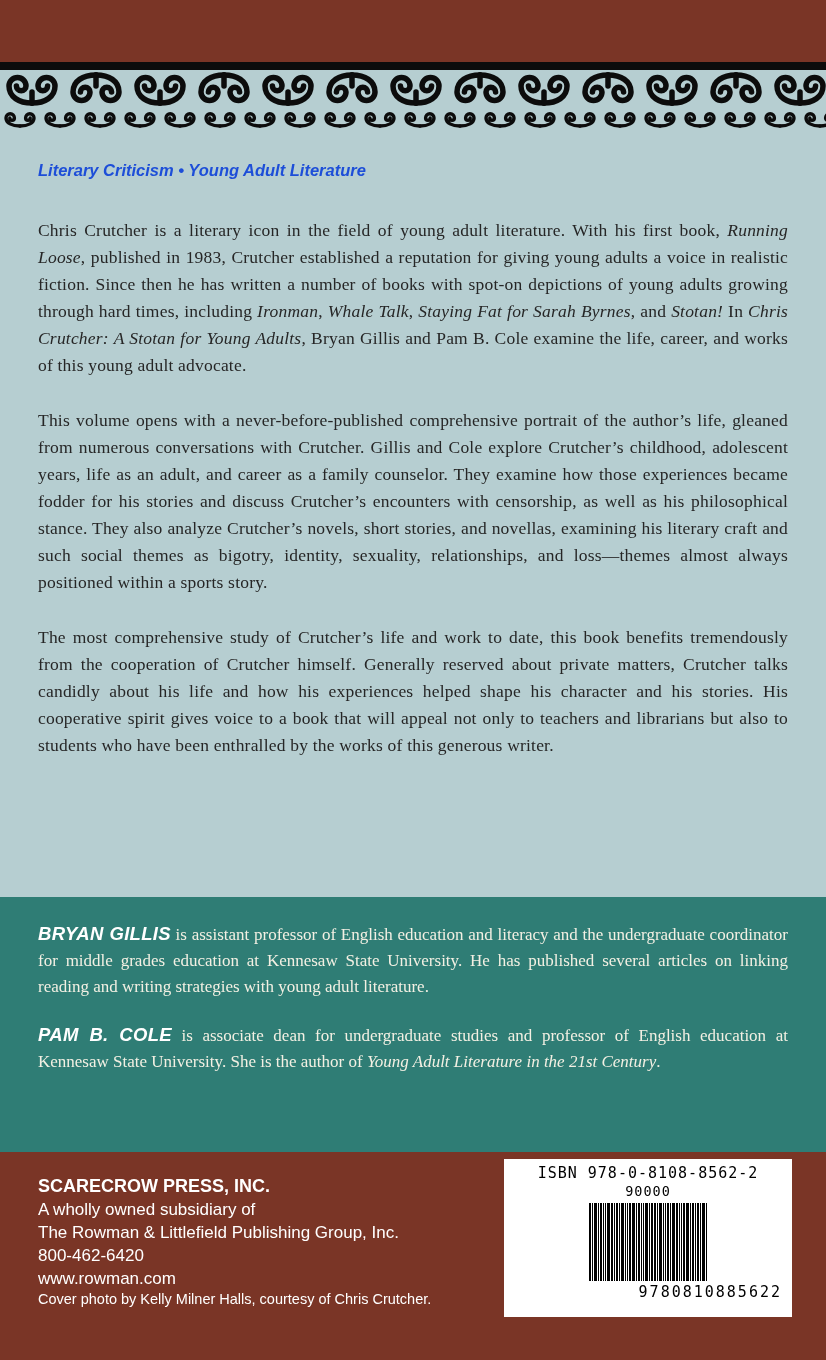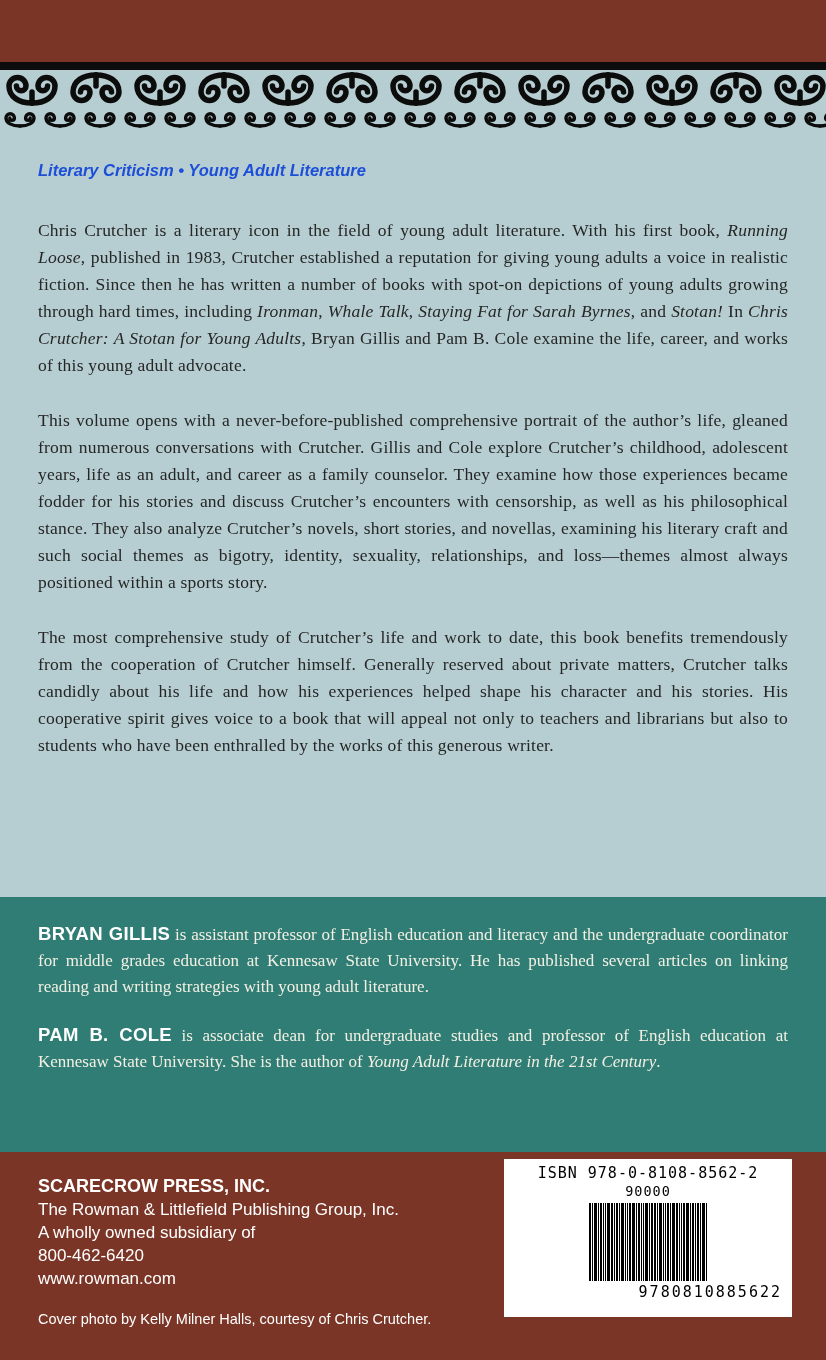--- a/index.html
+++ b/index.html
@@ -55,35 +55,36 @@
     text-align:justify;
     margin:0 0 22px 0;
   }
   .bio-name{
     font-family:"Liberation Sans", sans-serif;
     font-weight:700;
     font-stretch:condensed;
     font-size:18.5px;
     letter-spacing:.3px;
     color:#ffffff;
+    font-style:italic;
   }
   .bio em{font-style:italic;}
   
   .pub-band{
     position:relative;
     height:208px;
     background:#7a3526;
     color:#ffffff;
     font-family:"Liberation Sans", sans-serif;
     padding:22px 8px 0 38px;
     box-sizing:border-box;
   }
   .pub-name{font-weight:700;font-size:18px;line-height:24px;}
   .pub-line{font-size:17px;line-height:23px;}
-  .pub-credit{font-size:14.5px;line-height:19px;margin-top:20px;}
+  .pub-credit{font-size:14.5px;line-height:19px;}
   
   .barcode-box{
     position:absolute;
     top:7px;right:34px;
     width:288px;height:158px;
     background:#ffffff;
     box-sizing:border-box;
     padding:5px 10px 4px 10px;
     text-align:center;
     color:#000;
@@ -181,22 +182,22 @@
     <p class="bio">
       <span class="bio-name">BRYAN GILLIS</span><span><span> is assistant professor of English education and literacy and the undergraduate coordinator for middle grades education at Kennesaw State University. He has published several articles on linking reading and writing strategies with young adult literature.</span></span>
     </p>
     <p class="bio">
       <span class="bio-name">PAM B. COLE</span><span><span> is associate dean for undergraduate studies and professor of English education at Kennesaw State University. She is the author of </span><em>Young Adult Literature in the 21st Century</em><span>.</span></span>
     </p>
   </div>
 
   <div class="pub-band">
     <div class="pub-name">SCARECROW PRESS, INC.</div>
+    <div class="pub-line">A wholly owned subsidiary of</div>
     <div class="pub-line">The Rowman &amp; Littlefield Publishing Group, Inc.</div>
-    <div class="pub-line">A wholly owned subsidiary of</div>
     <div class="pub-line">800-462-6420</div>
     <div class="pub-line">www.rowman.com</div>
     <div class="pub-credit">Cover photo by Kelly Milner Halls, courtesy of Chris Crutcher.</div>
 
     <div class="barcode-box">
       <div class="barcode-isbn">ISBN 978-0-8108-8562-2</div>
       <div class="barcode-price">90000</div>
       <div class="barcode-bars">
           <div style="width: 2px; margin-right: 1px;"></div>
           <div style="width: 1px; margin-right: 1px;"></div>

